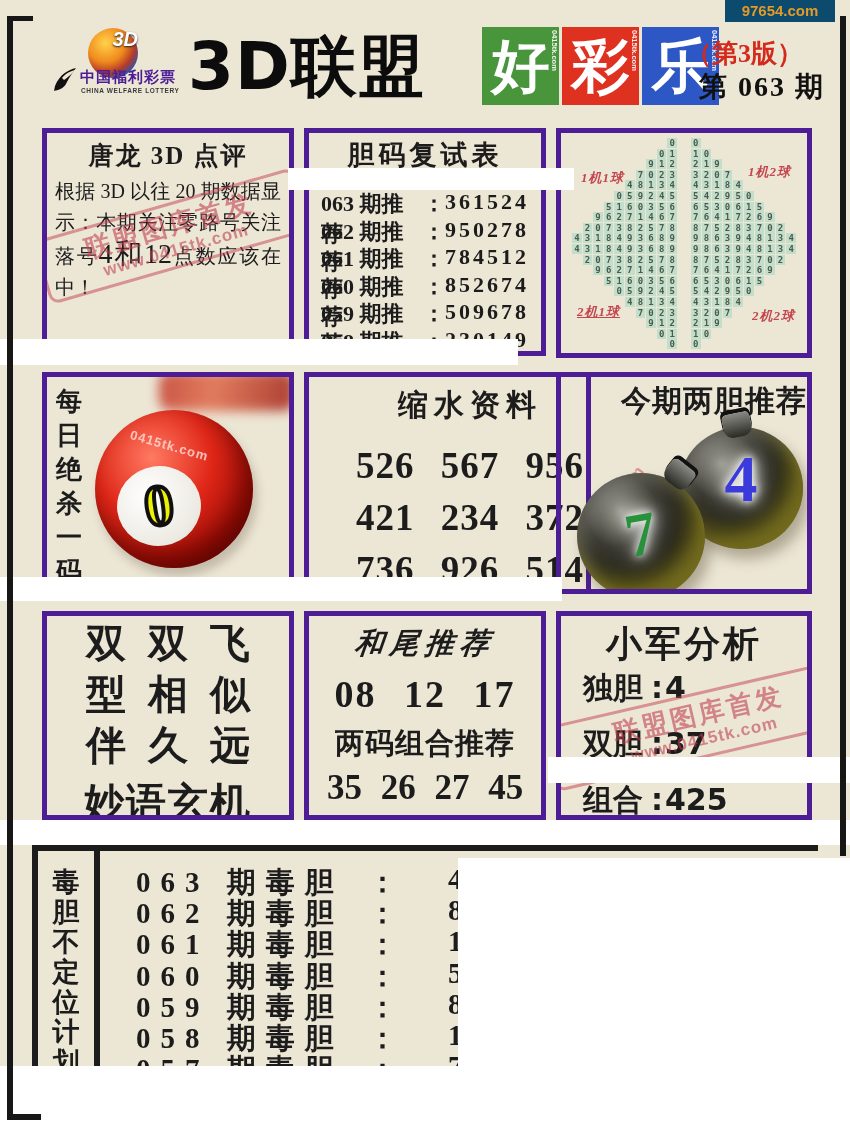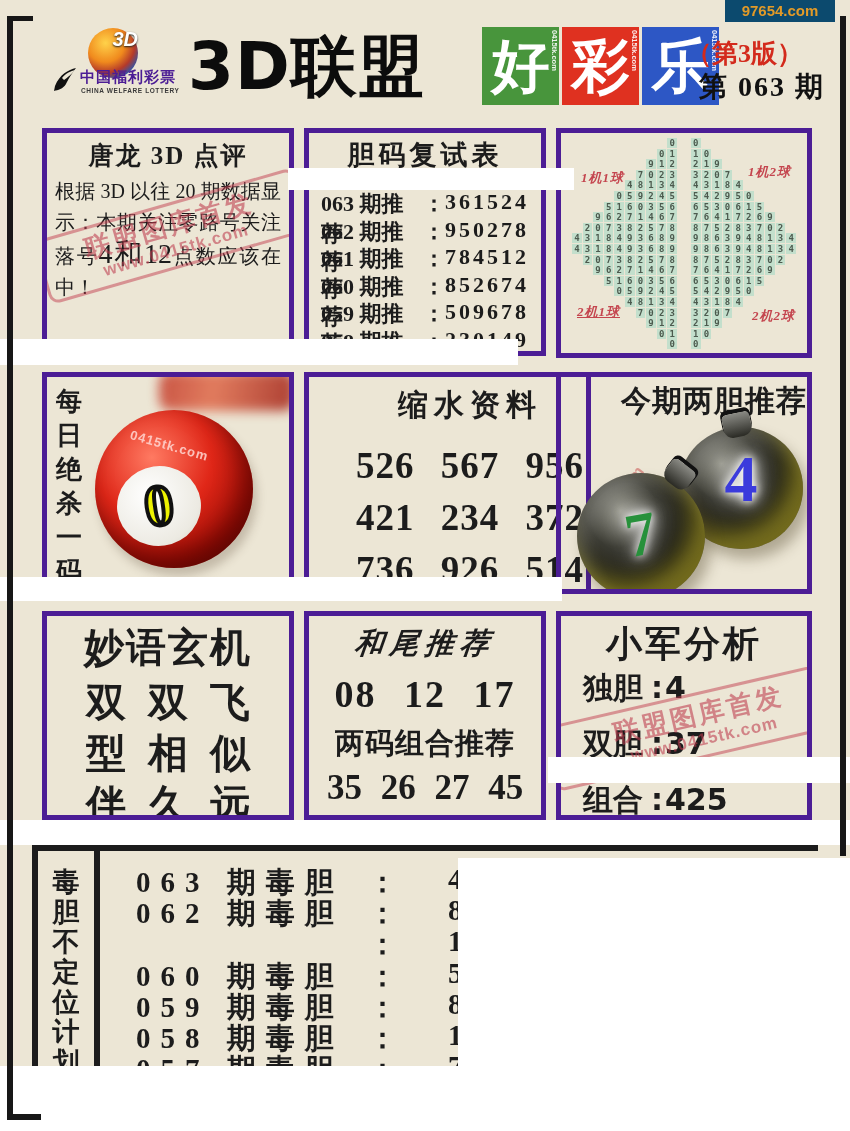--- a/index.html
+++ b/index.html
@@ -598,26 +598,26 @@
       <div class="cap"></div>
       <div class="num" style="color: rgb(59, 59, 220);">4</div>
     </div>
     <div id="bomb-left" class="bomb">
       <div class="cap"></div>
       <div class="num" style="color: rgb(39, 145, 59);">7</div>
     </div>
   </div>
 
   <div id="box-miaoyu" class="box">
-    <div id="miaoyu-title">妙语玄机</div>
     <div id="miaoyu-lines">
         <div class="miaoyu-line">双双飞</div>
         <div class="miaoyu-line">型相似</div>
         <div class="miaoyu-line">伴久远</div>
       </div>
+    <div id="miaoyu-title">妙语玄机</div>
   </div>
 
   <div id="box-hewei" class="box">
     <div id="hewei-title">和尾推荐</div>
     <div id="hewei-numbers">08 12 17</div>
     <div id="hewei-subtitle">两码组合推荐</div>
     <div id="hewei-numbers2">35 26 27 45</div>
   </div>
 
   <div id="box-xiaojun" class="box">
@@ -648,20 +648,21 @@
           <span class="lab">063 期毒胆</span>
           <span class="c">：</span>
           <span class="v">4</span>
         </div>
         <div class="toxic-row">
           <span class="lab">062 期毒胆</span>
           <span class="c">：</span>
           <span class="v">8</span>
         </div>
         <div class="toxic-row">
+          <span class="lab">061 期毒胆</span>
           <span class="c">：</span>
           <span class="v">1</span>
         </div>
         <div class="toxic-row">
           <span class="lab">060 期毒胆</span>
           <span class="c">：</span>
           <span class="v">5</span>
         </div>
         <div class="toxic-row">
           <span class="lab">059 期毒胆</span>

